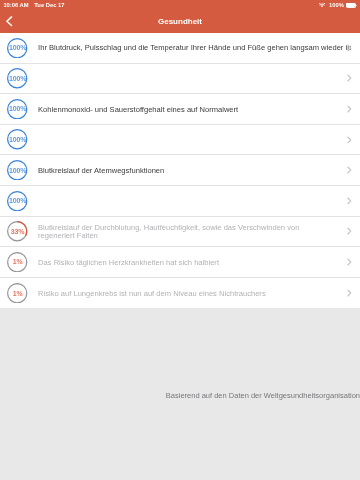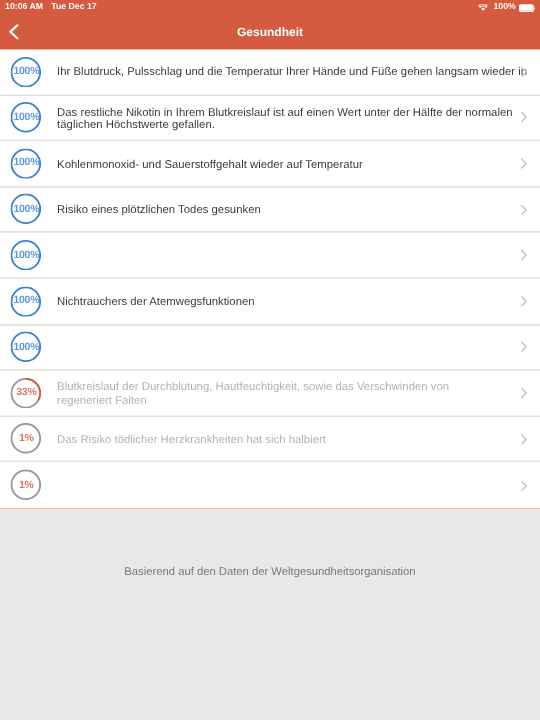--- a/index.html
+++ b/index.html
@@ -128,79 +128,61 @@
           </svg>
         </div>
       </div>
       <div class="row">
         <div class="badge">
           <svg viewBox="0 0 20.4 20.4" width="20.4" height="20.4">
             <circle cx="10.2" cy="10.2" r="9.575" fill="none" stroke="#3b82d6" stroke-width="1.25"></circle>
           </svg>
           <span class="badge-txt" style="color:#3b82d6">100%</span>
         </div>
-        <div class="rowtext">
-          <div>Das restliche Nikotin in Ihrem Blutkreislauf ist auf einen Wert unter der Hälfte der normalen</div>
-          <div>täglichen Höchstwerte gefallen.</div>
-        </div>
-        <div class="chev">
-          <svg width="4.6" height="7.6" viewBox="0 0 4.6 7.6" fill="none">
-            <path d="M0.8 0.8 L3.8 3.8 L0.8 6.8" stroke="#c5c5ca" stroke-width="1.1" stroke-linecap="round" stroke-linejoin="round"></path>
-          </svg>
-        </div>
-      </div>
-      <div class="row">
-        <div class="badge">
-          <svg viewBox="0 0 20.4 20.4" width="20.4" height="20.4">
-            <circle cx="10.2" cy="10.2" r="9.575" fill="none" stroke="#3b82d6" stroke-width="1.25"></circle>
-          </svg>
-          <span class="badge-txt" style="color:#3b82d6">100%</span>
-        </div>
-        <div class="rowtext">Kohlenmonoxid- und Sauerstoffgehalt wieder auf Temperatur</div>
-        <div class="chev">
-          <svg width="4.6" height="7.6" viewBox="0 0 4.6 7.6" fill="none">
-            <path d="M0.8 0.8 L3.8 3.8 L0.8 6.8" stroke="#c5c5ca" stroke-width="1.1" stroke-linecap="round" stroke-linejoin="round"></path>
-          </svg>
-        </div>
-      </div>
-      <div class="row">
-        <div class="badge">
-          <svg viewBox="0 0 20.4 20.4" width="20.4" height="20.4">
-            <circle cx="10.2" cy="10.2" r="9.575" fill="none" stroke="#3b82d6" stroke-width="1.25"></circle>
-          </svg>
-          <span class="badge-txt" style="color:#3b82d6">100%</span>
-        </div>
-        <div class="rowtext">Risiko eines plötzlichen Todes gesunken</div>
-        <div class="chev">
-          <svg width="4.6" height="7.6" viewBox="0 0 4.6 7.6" fill="none">
-            <path d="M0.8 0.8 L3.8 3.8 L0.8 6.8" stroke="#c5c5ca" stroke-width="1.1" stroke-linecap="round" stroke-linejoin="round"></path>
-          </svg>
-        </div>
-      </div>
-      <div class="row">
-        <div class="badge">
-          <svg viewBox="0 0 20.4 20.4" width="20.4" height="20.4">
-            <circle cx="10.2" cy="10.2" r="9.575" fill="none" stroke="#3b82d6" stroke-width="1.25"></circle>
-          </svg>
-          <span class="badge-txt" style="color:#3b82d6">100%</span>
-        </div>
-        <div class="chev">
-          <svg width="4.6" height="7.6" viewBox="0 0 4.6 7.6" fill="none">
-            <path d="M0.8 0.8 L3.8 3.8 L0.8 6.8" stroke="#c5c5ca" stroke-width="1.1" stroke-linecap="round" stroke-linejoin="round"></path>
-          </svg>
-        </div>
-      </div>
-      <div class="row">
-        <div class="badge">
-          <svg viewBox="0 0 20.4 20.4" width="20.4" height="20.4">
-            <circle cx="10.2" cy="10.2" r="9.575" fill="none" stroke="#3b82d6" stroke-width="1.25"></circle>
-          </svg>
-          <span class="badge-txt" style="color:#3b82d6">100%</span>
-        </div>
-        <div class="rowtext">Nichtrauchers der Atemwegsfunktionen</div>
+        <div class="chev">
+          <svg width="4.6" height="7.6" viewBox="0 0 4.6 7.6" fill="none">
+            <path d="M0.8 0.8 L3.8 3.8 L0.8 6.8" stroke="#c5c5ca" stroke-width="1.1" stroke-linecap="round" stroke-linejoin="round"></path>
+          </svg>
+        </div>
+      </div>
+      <div class="row">
+        <div class="badge">
+          <svg viewBox="0 0 20.4 20.4" width="20.4" height="20.4">
+            <circle cx="10.2" cy="10.2" r="9.575" fill="none" stroke="#3b82d6" stroke-width="1.25"></circle>
+          </svg>
+          <span class="badge-txt" style="color:#3b82d6">100%</span>
+        </div>
+        <div class="rowtext">Kohlenmonoxid- und Sauerstoffgehalt eines auf Normalwert</div>
+        <div class="chev">
+          <svg width="4.6" height="7.6" viewBox="0 0 4.6 7.6" fill="none">
+            <path d="M0.8 0.8 L3.8 3.8 L0.8 6.8" stroke="#c5c5ca" stroke-width="1.1" stroke-linecap="round" stroke-linejoin="round"></path>
+          </svg>
+        </div>
+      </div>
+      <div class="row">
+        <div class="badge">
+          <svg viewBox="0 0 20.4 20.4" width="20.4" height="20.4">
+            <circle cx="10.2" cy="10.2" r="9.575" fill="none" stroke="#3b82d6" stroke-width="1.25"></circle>
+          </svg>
+          <span class="badge-txt" style="color:#3b82d6">100%</span>
+        </div>
+        <div class="chev">
+          <svg width="4.6" height="7.6" viewBox="0 0 4.6 7.6" fill="none">
+            <path d="M0.8 0.8 L3.8 3.8 L0.8 6.8" stroke="#c5c5ca" stroke-width="1.1" stroke-linecap="round" stroke-linejoin="round"></path>
+          </svg>
+        </div>
+      </div>
+      <div class="row">
+        <div class="badge">
+          <svg viewBox="0 0 20.4 20.4" width="20.4" height="20.4">
+            <circle cx="10.2" cy="10.2" r="9.575" fill="none" stroke="#3b82d6" stroke-width="1.25"></circle>
+          </svg>
+          <span class="badge-txt" style="color:#3b82d6">100%</span>
+        </div>
+        <div class="rowtext">Blutkreislauf der Atemwegsfunktionen</div>
         <div class="chev">
           <svg width="4.6" height="7.6" viewBox="0 0 4.6 7.6" fill="none">
             <path d="M0.8 0.8 L3.8 3.8 L0.8 6.8" stroke="#c5c5ca" stroke-width="1.1" stroke-linecap="round" stroke-linejoin="round"></path>
           </svg>
         </div>
       </div>
       <div class="row">
         <div class="badge">
           <svg viewBox="0 0 20.4 20.4" width="20.4" height="20.4">
             <circle cx="10.2" cy="10.2" r="9.575" fill="none" stroke="#3b82d6" stroke-width="1.25"></circle>
@@ -232,38 +214,39 @@
         </div>
       </div>
       <div class="row">
         <div class="badge">
           <svg viewBox="0 0 20.4 20.4" width="20.4" height="20.4">
             <circle cx="10.2" cy="10.2" r="9.575" fill="none" stroke="#97979b" stroke-width="1.25"></circle>
             <circle cx="10.2" cy="10.2" r="9.575" fill="none" stroke="#d9573d" stroke-width="1.25" stroke-linecap="butt" stroke-dasharray="0.6016149931624453 60.16149931624453" transform="rotate(-90 10.2 10.2)"></circle>
           </svg>
           <span class="badge-txt" style="color:#d9573d">1%</span>
         </div>
-        <div class="rowtext muted">Das Risiko tödlicher Herzkrankheiten hat sich halbiert</div>
+        <div class="rowtext muted">Das Risiko täglichen Herzkrankheiten hat sich halbiert</div>
         <div class="chev">
           <svg width="4.6" height="7.6" viewBox="0 0 4.6 7.6" fill="none">
             <path d="M0.8 0.8 L3.8 3.8 L0.8 6.8" stroke="#c5c5ca" stroke-width="1.1" stroke-linecap="round" stroke-linejoin="round"></path>
           </svg>
         </div>
       </div>
       <div class="row">
         <div class="badge">
           <svg viewBox="0 0 20.4 20.4" width="20.4" height="20.4">
             <circle cx="10.2" cy="10.2" r="9.575" fill="none" stroke="#97979b" stroke-width="1.25"></circle>
             <circle cx="10.2" cy="10.2" r="9.575" fill="none" stroke="#d9573d" stroke-width="1.25" stroke-linecap="butt" stroke-dasharray="0.6016149931624453 60.16149931624453" transform="rotate(-90 10.2 10.2)"></circle>
           </svg>
           <span class="badge-txt" style="color:#d9573d">1%</span>
         </div>
+        <div class="rowtext muted">Risiko auf Lungenkrebs ist nun auf dem Niveau eines Nichtrauchers</div>
         <div class="chev">
           <svg width="4.6" height="7.6" viewBox="0 0 4.6 7.6" fill="none">
             <path d="M0.8 0.8 L3.8 3.8 L0.8 6.8" stroke="#c5c5ca" stroke-width="1.1" stroke-linecap="round" stroke-linejoin="round"></path>
           </svg>
         </div>
       </div>
     </div>
 
-  <div class="footer" id="footer" style="top: 376px;">Basierend auf den Daten der Weltgesundheitsorganisation</div>
+  <div class="footer" id="footer" style="top: 391px; text-align: right;">Basierend auf den Daten der Weltgesundheitsorganisation</div>
 
 </div>
 
 </body></html>

